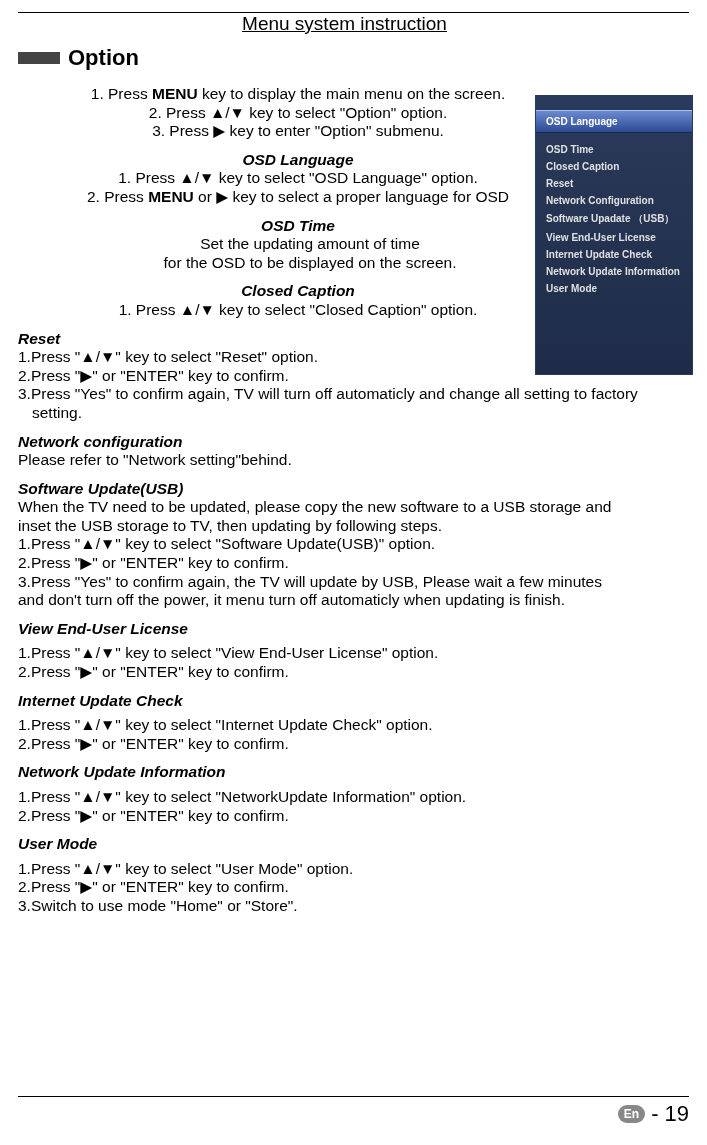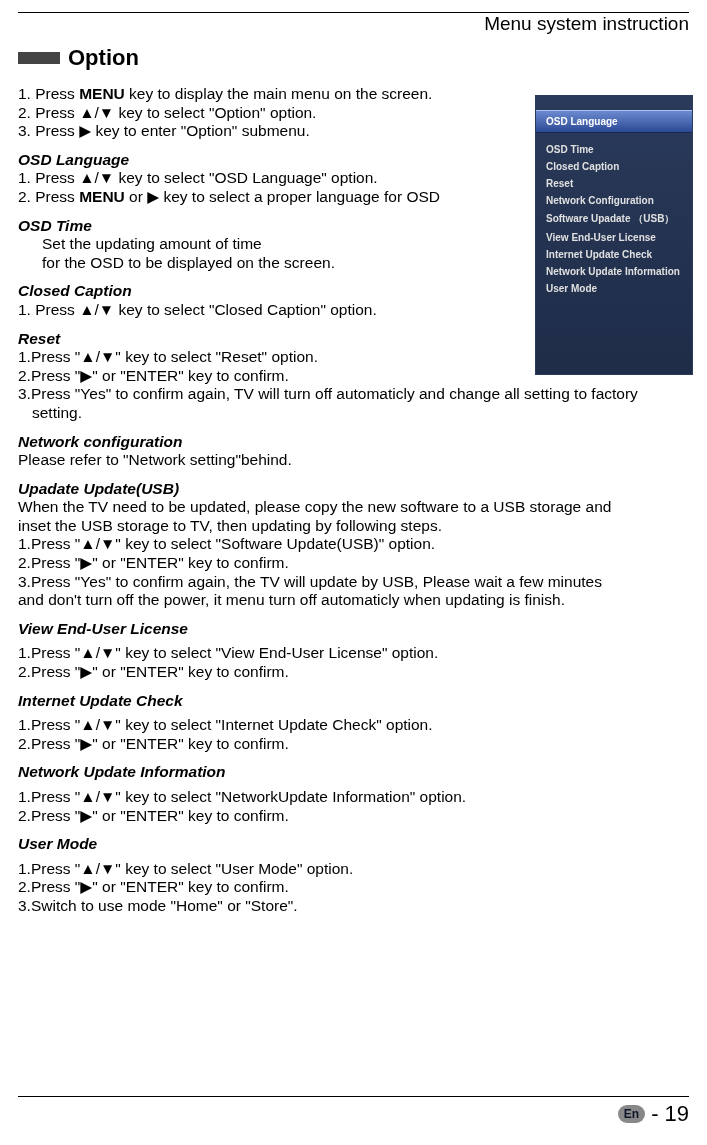--- a/index.html
+++ b/index.html
@@ -9,24 +9,25 @@
     font-family: Arial, Helvetica, sans-serif;
     color: #000;
     background: #fff;
     position: relative;
   }
   .header-line{
     border-top: 1px solid #000;
     margin: 12px 18px 2px 18px;
   }
   .top-title{
-    text-align: right;
+    text-align: center;
     font-size: 19px;
     padding-right: 18px;
     margin-top: -2px;
+    text-decoration: underline;
   }
   .section-title{
     display:flex;
     align-items:center;
     margin: 10px 0 14px 18px;
     gap:8px;
     text-align:center;
   }
   .section-bar{
     width:42px; height:12px; background:#444;
@@ -69,27 +70,27 @@
     bottom:18px; right:18px;
     font-size:18px;
     display:flex; align-items:center; gap:6px;
   }
   .footer-line{
     border-top:1px solid #000;
     margin:0 18px;
     position:absolute; bottom:48px; left:0; right:0;
   }
   .en-badge{
-    background:#888; color:#0f172a;
+    background:#888; color:#ffffff;
     border-radius:10px; font-size:12px;
     padding:2px 6px; font-weight:bold;text-align:right;
   }
   .pagenum{ font-size:22px; }
   .dash{ font-size:22px; }
-  .text-block{ max-width:560px; }
+  .text-block{ max-width:560px;text-align:center; }
 </style>
 </head>
 <body>
 
 <div class="header-line"></div>
 <div class="top-title">Menu system instruction</div>
 
 <div class="section-title">
   <div class="section-bar"></div>
   <div class="section-text">Option</div>
@@ -127,21 +128,21 @@
     <div>3.Press "Yes" to confirm again, TV will turn off automaticly and change all setting to factory</div>
     <div style="padding-left:14px;">setting.</div>
   </div>
 
   <div class="para">
     <div class="italic">Network configuration</div>
     <div>Please refer to "Network setting"behind.</div>
   </div>
 
   <div class="para">
-    <div class="italic">Upadate Update(USB)</div>
+    <div class="italic">Software Update(USB)</div>
     <div>When the TV need to be updated, please copy the new software to a USB storage and</div>
     <div>inset the USB storage to TV, then updating by following steps.</div>
     <div>1.Press "▲/▼" key to select "Software Update(USB)" option.</div>
     <div>2.Press "▶" or "ENTER" key to confirm.</div>
     <div>3.Press "Yes" to confirm again, the TV will update by USB, Please wait a few minutes</div>
     <div>and don't turn off the power, it menu turn off automaticly when updating is finish.</div>
   </div>
 
   <div class="para">
     <div class="italic">View End-User License</div>

